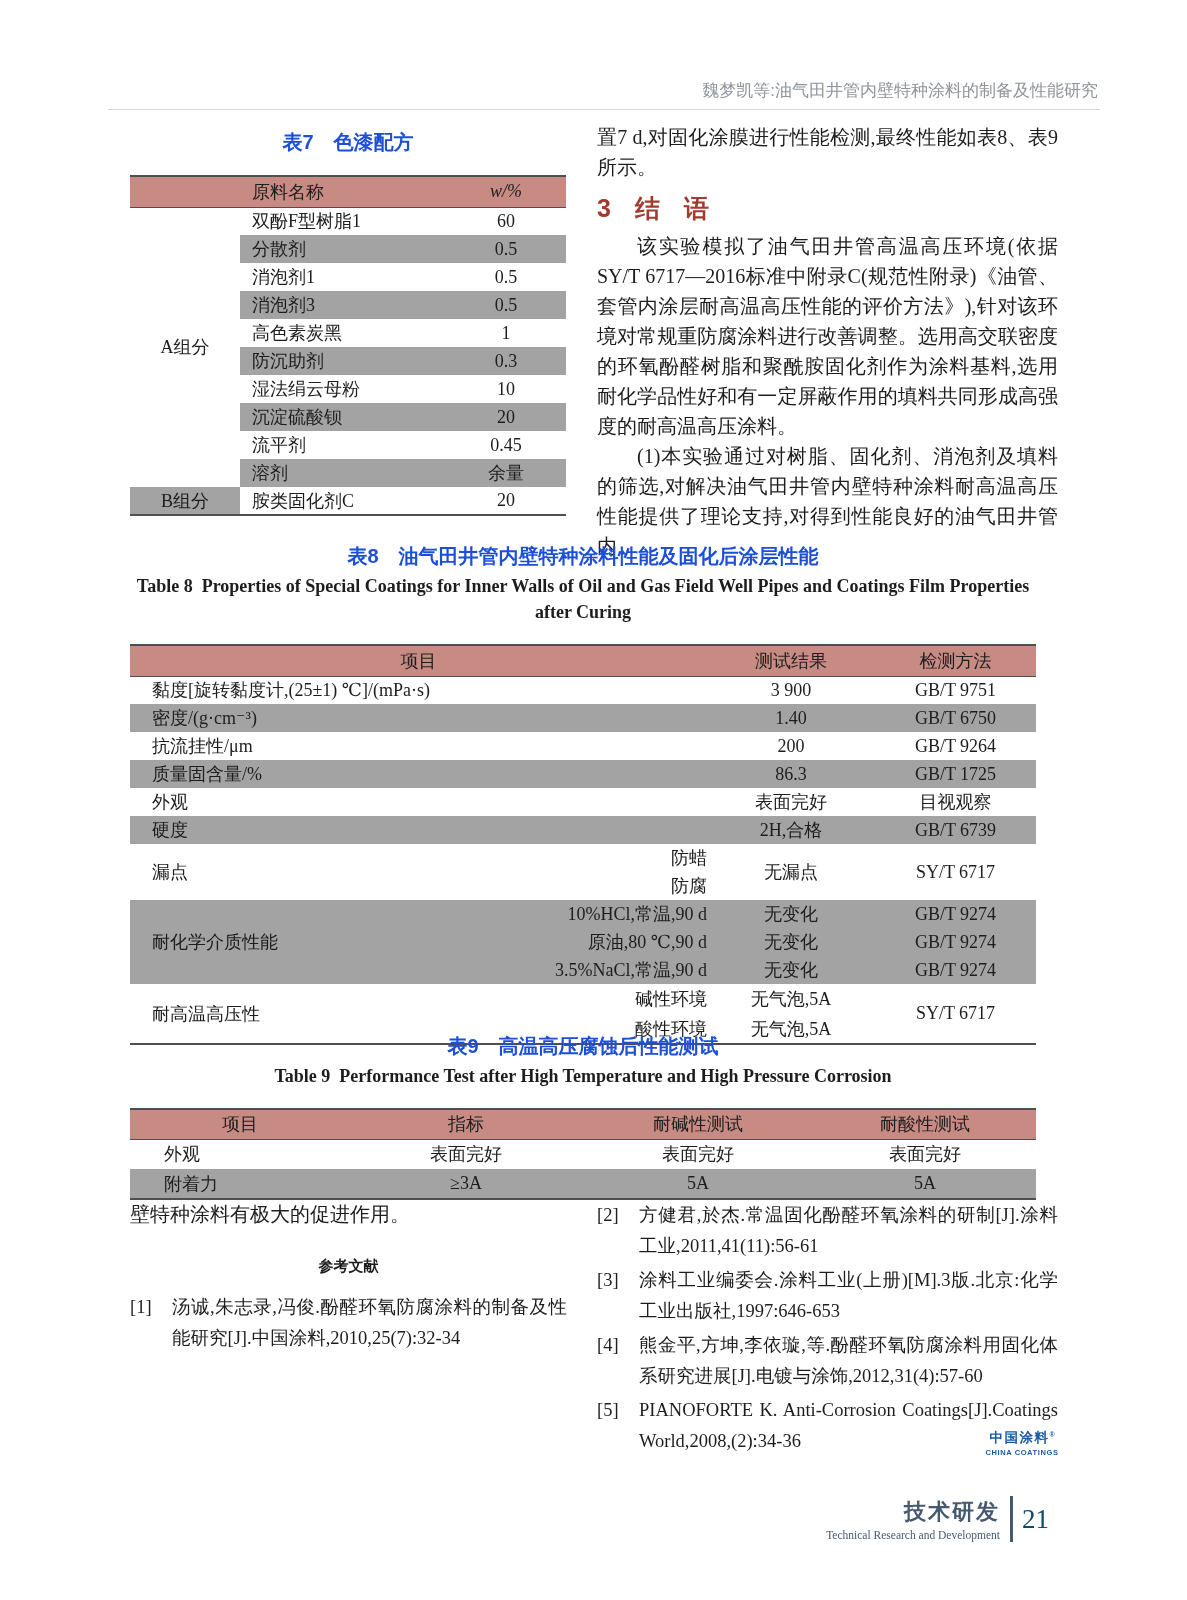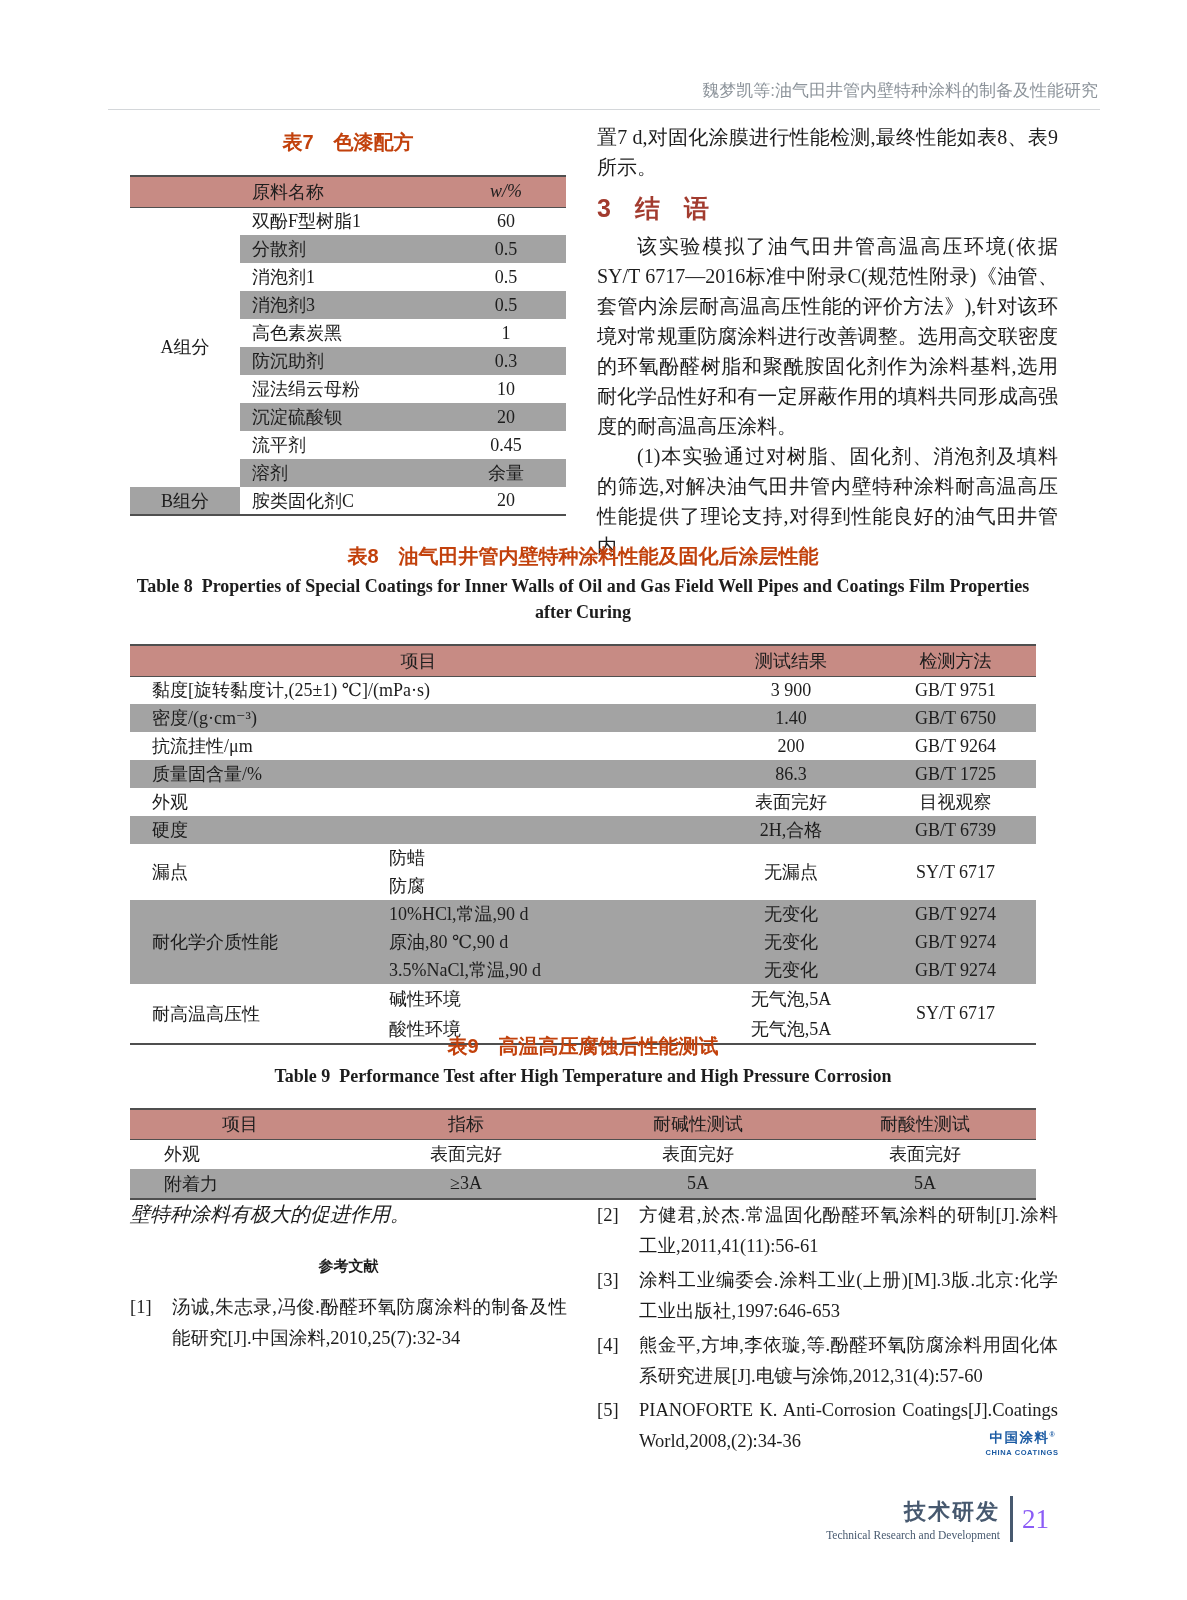--- a/index.html
+++ b/index.html
@@ -12,21 +12,21 @@
   
   .running-head {
     position:absolute; top:79px; left:108px; width:990px;
     text-align:right; font-size:17px; color:#8d949b;
     font-family:"Liberation Sans","DejaVu Sans",sans-serif;
   }
   .head-rule { position:absolute; top:109px; left:108px; width:992px; border-top:1px solid #d4d7da; }
 
   
   .tbl-cap-cn {
-    text-align:center; font-weight:bold; font-size:20px; color:#c2410c;
+    text-align:center; font-weight:bold; font-size:20px; color:#1d4ed8;
     font-family:"Liberation Sans","DejaVu Sans",sans-serif;
   }
   .tbl-cap-en {
     text-align:center; font-weight:bold; font-size:18px; line-height:26px;
     margin-top:3px; white-space:pre-wrap;
     font-family:"Liberation Serif","DejaVu Serif",serif;
   }
 
   
   .tbl { border-collapse:collapse; table-layout:fixed; width:100%; margin-top:19px;
@@ -34,21 +34,21 @@
   .tbl td { font-size:18px; height:28px; vertical-align:middle; padding:0; }
   .thead td { background:#c78b84; border-bottom:1px solid #4f4f4f; height:31px; text-align:center; }
   .pk { background:#a3a3a3; }
 
   .t7 .grp { text-align:center; }
   .t7 .name { text-align:left; padding-left:12px; }
   .t7 .val { text-align:center; }
   .t7 .wcol { font-style:italic; }
 
   .t8 .item { text-align:left; padding-left:22px; }
-  .t8 .cond { text-align:left; padding-left:4px; }
+  .t8 .cond { text-align:right; padding-left:4px; }
   .t8 .res, .t8 .mth { text-align:center; }
   .t8 .tall td, .t8 td.tall { height:30px; }
 
   .t9 td { height:30px; text-align:center; }
   .t9 .c1 { text-align:left; padding-left:34px; }
 
   
   .table7-block { position:absolute; top:129px; left:130px; width:436px; }
   .right-col { position:absolute; top:122px; left:597px; width:461px;
                font-size:20px; line-height:30px; text-align:justify; }
@@ -58,21 +58,21 @@
     margin:11px 0 8px 0; color:#a23b2e; font-weight:bold; font-size:25px;
     font-family:"Liberation Sans","DejaVu Sans",sans-serif;
   }
   .sec-title { margin-left:24px; letter-spacing:24px; }
 
   .table8-block { position:absolute; top:543px; left:130px; width:906px; }
   .table9-block { position:absolute; top:1033px; left:130px; width:906px; }
 
   .bottom-left { position:absolute; top:1198px; left:130px; width:437px;
                  font-size:20px; line-height:32px; text-align:justify; }
-  .bottom-left p { margin:0;font-style:italic; }
+  .bottom-left p { margin:0; }
   .refs-heading {
     text-align:center; font-weight:bold; font-size:15px; margin:20px 0 10px 0;
     font-family:"Liberation Sans","DejaVu Sans",sans-serif;
   }
   .bottom-right { position:absolute; top:1200px; left:597px; width:461px; }
   .ref { display:flex; font-size:18.5px; line-height:31px; margin-bottom:3px; }
   .ref-no { flex:0 0 42px; }
   .ref-text { flex:1; text-align:justify; }
 
   
@@ -82,21 +82,21 @@
   .logo-reg { font-size:7px; vertical-align:super; letter-spacing:0; }
   .logo-en { font-size:7.5px; font-weight:bold; letter-spacing:0.6px; margin-top:1px; }
 
   
   .footer { position:absolute; top:1496px; right:138px; display:flex; align-items:center; }
   .footer-text { text-align:right; color:#47596f; }
   .footer-cn { font-size:22px; font-weight:bold; letter-spacing:2px;
                font-family:"Liberation Sans","DejaVu Sans",sans-serif; }
   .footer-en { font-size:11.5px; margin-top:2px; font-family:"Liberation Serif",serif; }
   .footer-bar { width:3px; height:46px; background:#47596f; margin:0 9px 0 10px; }
-  .footer-page { font-size:27px; color:#8b5cf6; font-family:"Liberation Serif",serif; }
+  .footer-page { font-size:27px; color:#0c4a6e; font-family:"Liberation Serif",serif; }
 </style>
 </head>
 <body>
 
 <div class="page">
 
   <div class="running-head">魏梦凯等:油气田井管内壁特种涂料的制备及性能研究</div>
   <div class="head-rule"></div>
 
   <div class="table7-block">

